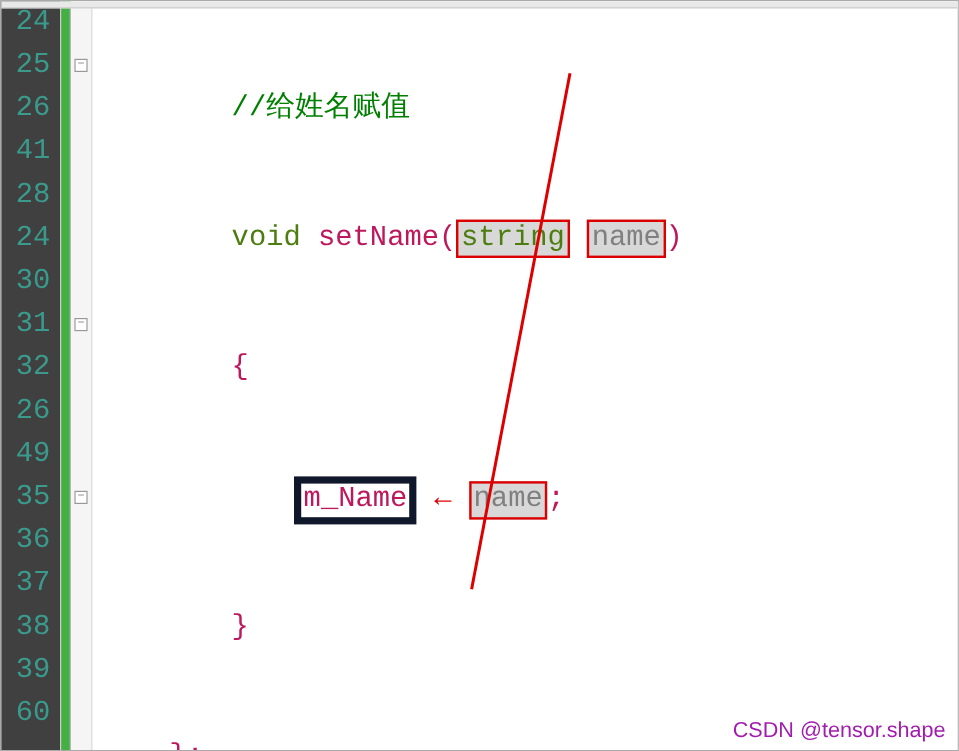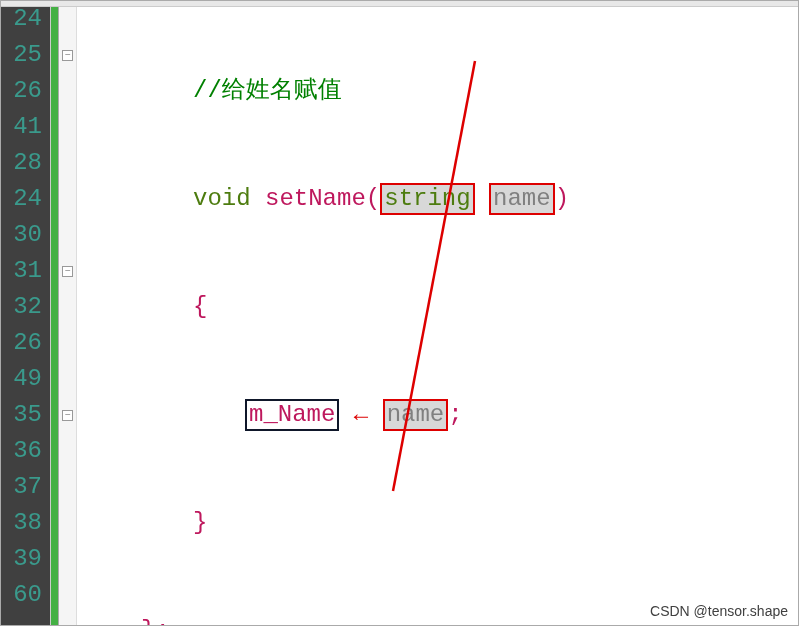--- a/index.html
+++ b/index.html
@@ -60,36 +60,36 @@
     .keyword { color: #4d7c0f; }
     .text { color: #be185d; }
     .hl-box {
       background: #d8d8d8;
       border: 2px solid #d00;
       padding: 0 2px;
       display: inline-block;
       line-height: 28px;
     }
     .red-box {
-      border: 2px solid #0f172a;
+      border: 6px solid #0f172a;
       padding: 0 2px;
       display: inline-block;
       line-height: 28px;
     }
     .arrow-svg {
       position: absolute;
       top: 0; left: 0;
       pointer-events: none;
     }
     .watermark {
       position: absolute;
       right: 10px;
       bottom: 6px;
-      font-size: 14px;
-      color: #404040;
+      font-size: 18px;
+      color: #a21caf;
       font-family: Arial, sans-serif;
     }
     .scrollbar-top {
       position: absolute;
       top: 0; left: 0; right: 0;
       height: 6px;
       background: #e8e8e8;
       border-bottom: 1px solid #ccc;
     }
     .fold-icon {

